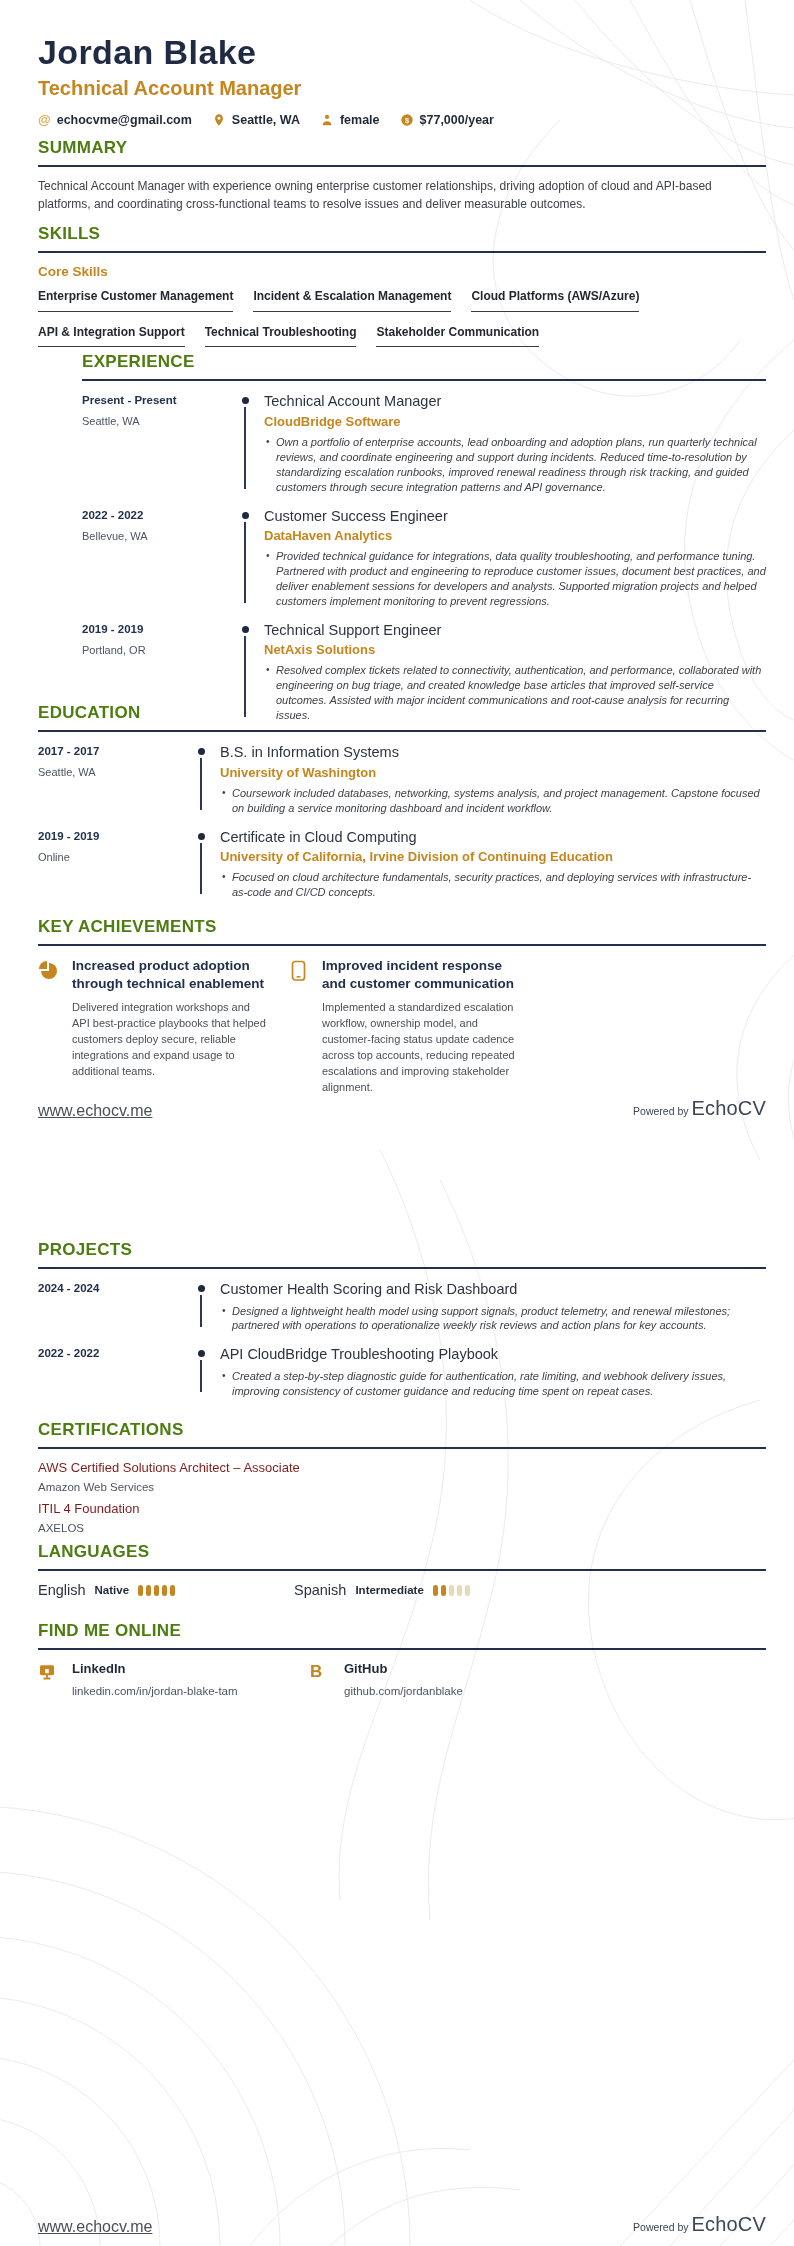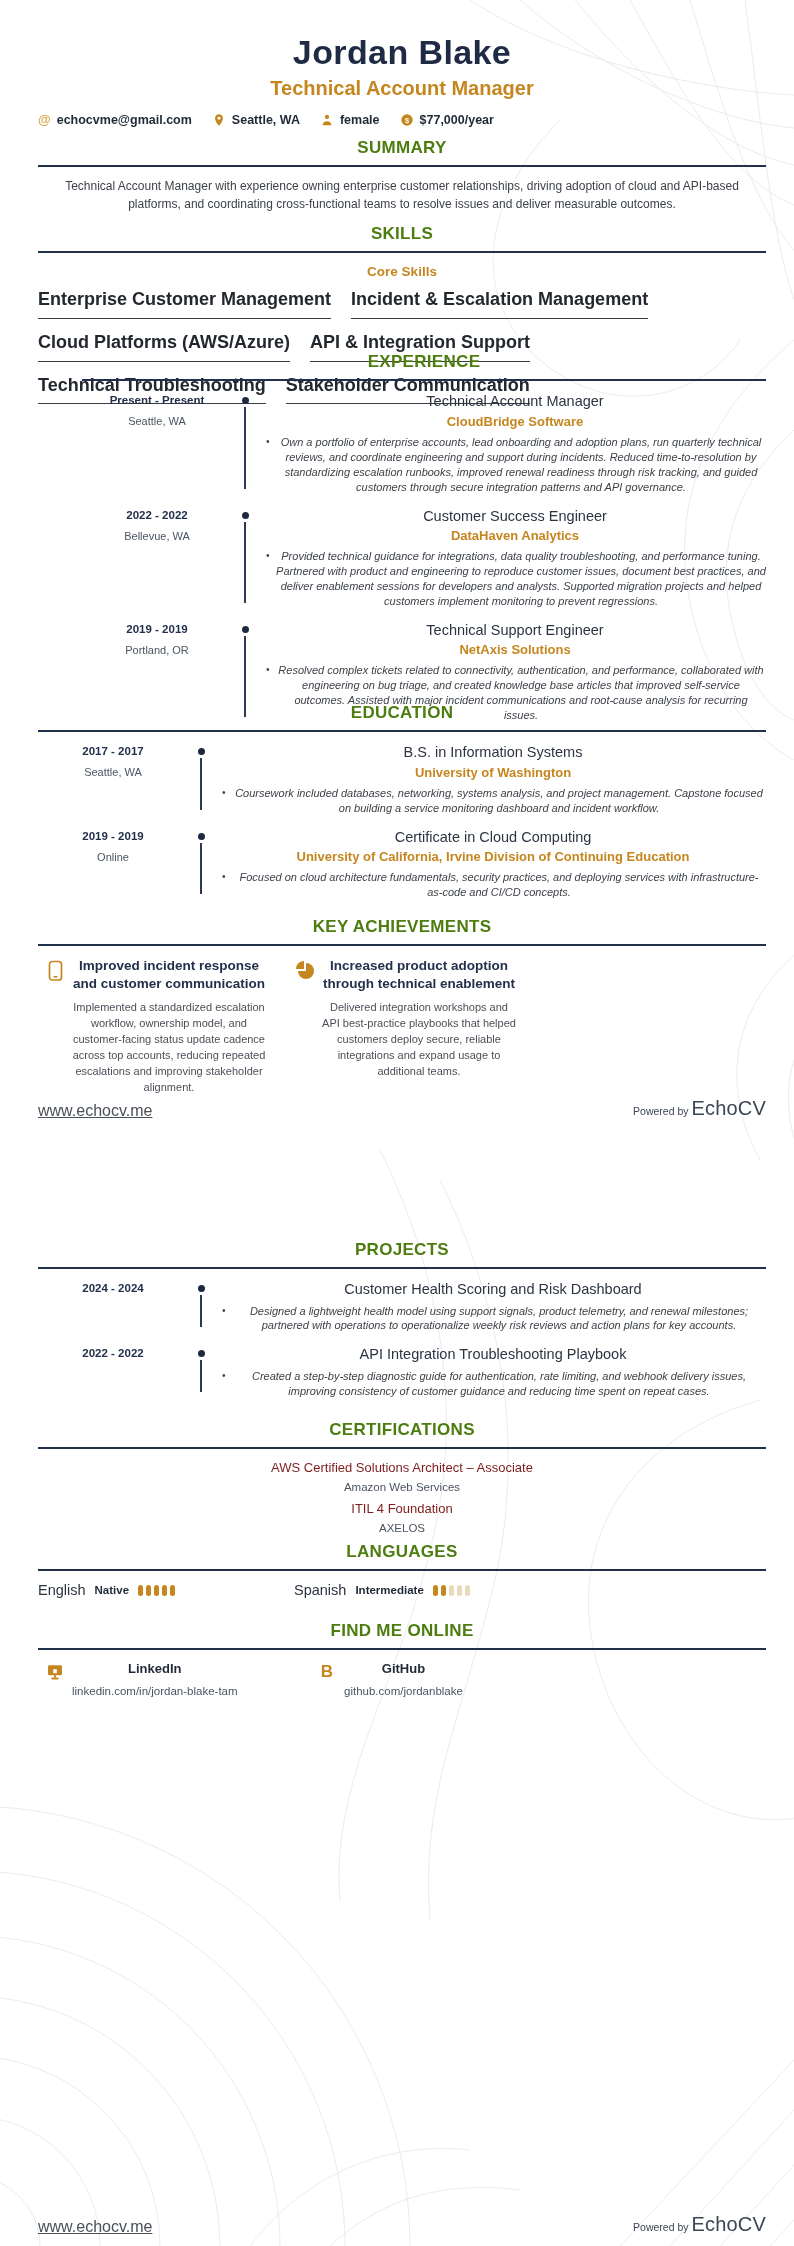--- a/index.html
+++ b/index.html
@@ -3,40 +3,40 @@
 <meta charset="utf-8">
 <style>
   html,body{margin:0;padding:0;}
   body{
     width:794px;height:2246px;position:relative;overflow:hidden;
     background:#ffffff;
     font-family:"Liberation Sans","DejaVu Sans",sans-serif;
     color:#2e3440;
   }
   .bg{position:absolute;inset:0;z-index:0;pointer-events:none;}
-  .sec{position:absolute;left:38px;right:28px;z-index:1;text-align:center;}
+  .sec{position:absolute;left:38px;right:28px;z-index:1;}
 
   
   .name{font-size:34px;font-weight:800;color:#1f2b45;letter-spacing:.4px;line-height:1.1;}
   .role{font-size:20px;font-weight:700;color:#c5861f;margin-top:5px;line-height:1.2;}
   .contacts{display:flex;align-items:center;gap:20px;margin-top:12px;}
   .contact{display:flex;align-items:center;gap:6px;font-size:12.5px;font-weight:700;color:#1f2937;}
   .icon-sm{width:14px;height:14px;display:inline-block;flex:0 0 auto;}
   .at-glyph{font-size:13px;font-weight:700;color:#d9a94e;}
 
   
   .sec-h{font-size:17px;font-weight:800;color:#4d7c0f;letter-spacing:.3px;
          border-bottom:2.5px solid #22304c;padding-bottom:7px;margin-bottom:11px;line-height:1.2;}
 
   .body-txt{font-size:12px;line-height:1.45;color:#3d4248;}
 
   
   .skill-group{font-size:13.5px;font-weight:600;color:#c5861f;margin:2px 0 10px;}
   .skill-row{display:flex;flex-wrap:wrap;column-gap:20px;row-gap:13px;}
-  .skill-tag{font-size:18px;font-weight:700;color:#23272e;border-bottom:1.5px solid #383d44;
+  .skill-tag{font-size:12px;font-weight:700;color:#23272e;border-bottom:1.5px solid #383d44;
              padding-bottom:7px;line-height:1.2;}
 
   
   .entry{display:flex;margin-bottom:10px;}
   .entry-left{width:150px;flex:0 0 150px;padding-top:2px;}
   .entry-dates{font-size:11.5px;font-weight:700;color:#22304c;}
   .entry-loc{font-size:11px;color:#4b5563;margin-top:9px;}
   .tl{width:26px;flex:0 0 26px;display:flex;flex-direction:column;align-items:center;}
   .tl-dot{width:7px;height:7px;border-radius:50%;background:#1d2940;margin-top:5px;}
   .tl-line{width:1.5px;flex:1;background:#2b3a52;margin-top:3px;margin-bottom:8px;}
@@ -264,43 +264,43 @@
       </ul>
     </div>
   </div>
 </section>
 
 <section class="sec" style="top:901px;margin-top:16px;">
   <div class="sec-h">KEY ACHIEVEMENTS</div>
   <div class="ach-grid">
     <div class="ach">
       <div class="ach-icon">
-        <svg width="20" height="22" viewBox="0 0 20 22">
-          <rect x="4.5" y="1.5" width="12" height="18.5" rx="2.8" fill="none" stroke="#c5861f" stroke-width="1.7"></rect>
-          <line x1="8.5" y1="16.8" x2="12.5" y2="16.8" stroke="#c5861f" stroke-width="1.5"></line>
-        </svg>
-      </div>
-      <div class="ach-body">
-        <div class="ach-title">Improved incident response and customer communication</div>
-        <div class="ach-text">Implemented a standardized escalation workflow, ownership model, and customer-facing status update cadence across top accounts, reducing repeated escalations and improving stakeholder alignment.</div>
-      </div>
-    </div>
-    <div class="ach">
-      <div class="ach-icon">
         <svg width="20" height="20" viewBox="0 0 20 20">
           <circle cx="11" cy="11" r="8" fill="#c5861f"></circle>
           <path d="M11 11 L11 2 A9 9 0 0 0 2 11 Z" fill="#ffffff"></path>
           <path d="M9 9 L9 1 A8 8 0 0 0 1 9 Z" fill="#c5861f"></path>
         </svg>
       </div>
       <div class="ach-body">
         <div class="ach-title">Increased product adoption through technical enablement</div>
         <div class="ach-text">Delivered integration workshops and API best-practice playbooks that helped customers deploy secure, reliable integrations and expand usage to additional teams.</div>
       </div>
     </div>
+    <div class="ach">
+      <div class="ach-icon">
+        <svg width="20" height="22" viewBox="0 0 20 22">
+          <rect x="4.5" y="1.5" width="12" height="18.5" rx="2.8" fill="none" stroke="#c5861f" stroke-width="1.7"></rect>
+          <line x1="8.5" y1="16.8" x2="12.5" y2="16.8" stroke="#c5861f" stroke-width="1.5"></line>
+        </svg>
+      </div>
+      <div class="ach-body">
+        <div class="ach-title">Improved incident response and customer communication</div>
+        <div class="ach-text">Implemented a standardized escalation workflow, ownership model, and customer-facing status update cadence across top accounts, reducing repeated escalations and improving stakeholder alignment.</div>
+      </div>
+    </div>
   </div>
 </section>
 
 <div class="footer" style="top:1097px;">
   <span class="footer-site">www.echocv.me</span>
   <span class="powered"><span>Powered by </span><span class="brand">EchoCV</span></span>
 </div>
 
 <section class="sec" style="top:1240px;">
   <div class="sec-h">PROJECTS</div>
@@ -323,21 +323,21 @@
 
   <div class="entry">
     <div class="entry-left">
       <div class="entry-dates">2022 - 2022</div>
     </div>
     <div class="tl">
         <div class="tl-dot"></div>
         <div class="tl-line"></div>
       </div>
     <div class="entry-main">
-      <div class="entry-title">API Integration Troubleshooting Playbook</div>
+      <div class="entry-title">API CloudBridge Troubleshooting Playbook</div>
       <ul class="bullets">
         <li>Created a step-by-step diagnostic guide for authentication, rate limiting, and webhook delivery issues, improving consistency of customer guidance and reducing time spent on repeat cases.</li>
       </ul>
     </div>
   </div>
 </section>
 
 <section class="sec" style="top:1420px;">
   <div class="sec-h">CERTIFICATIONS</div>
   <div class="cert">

